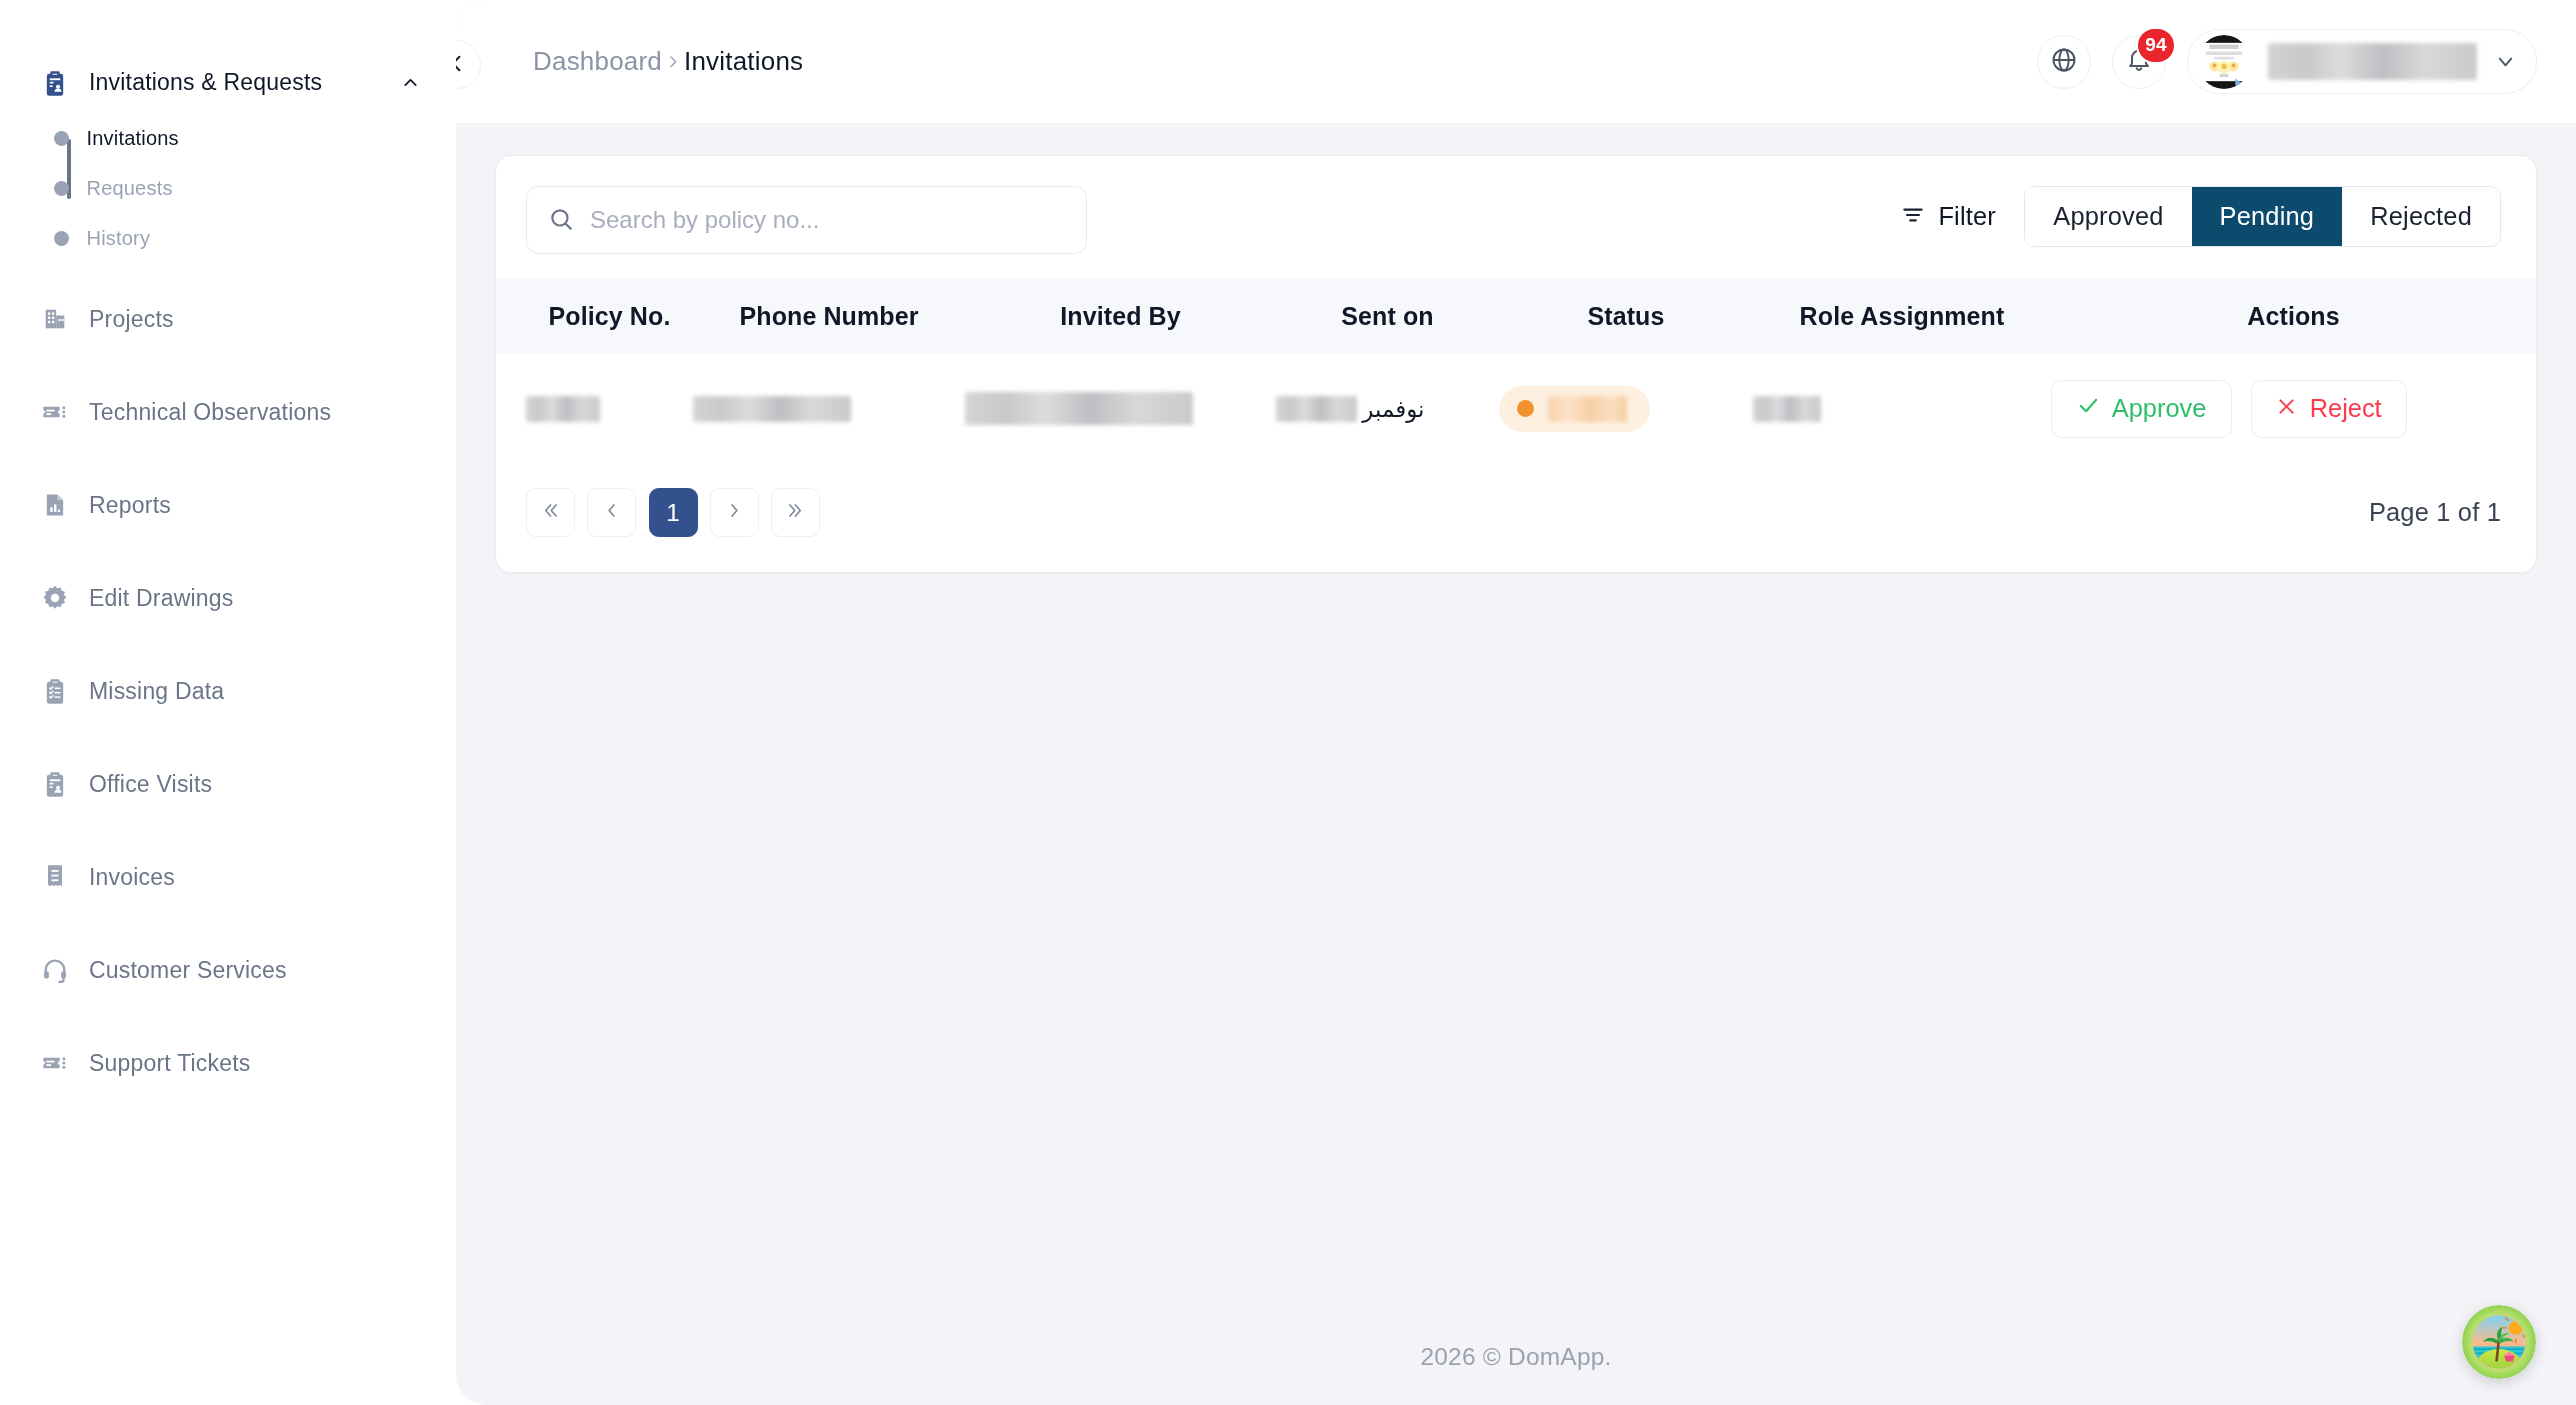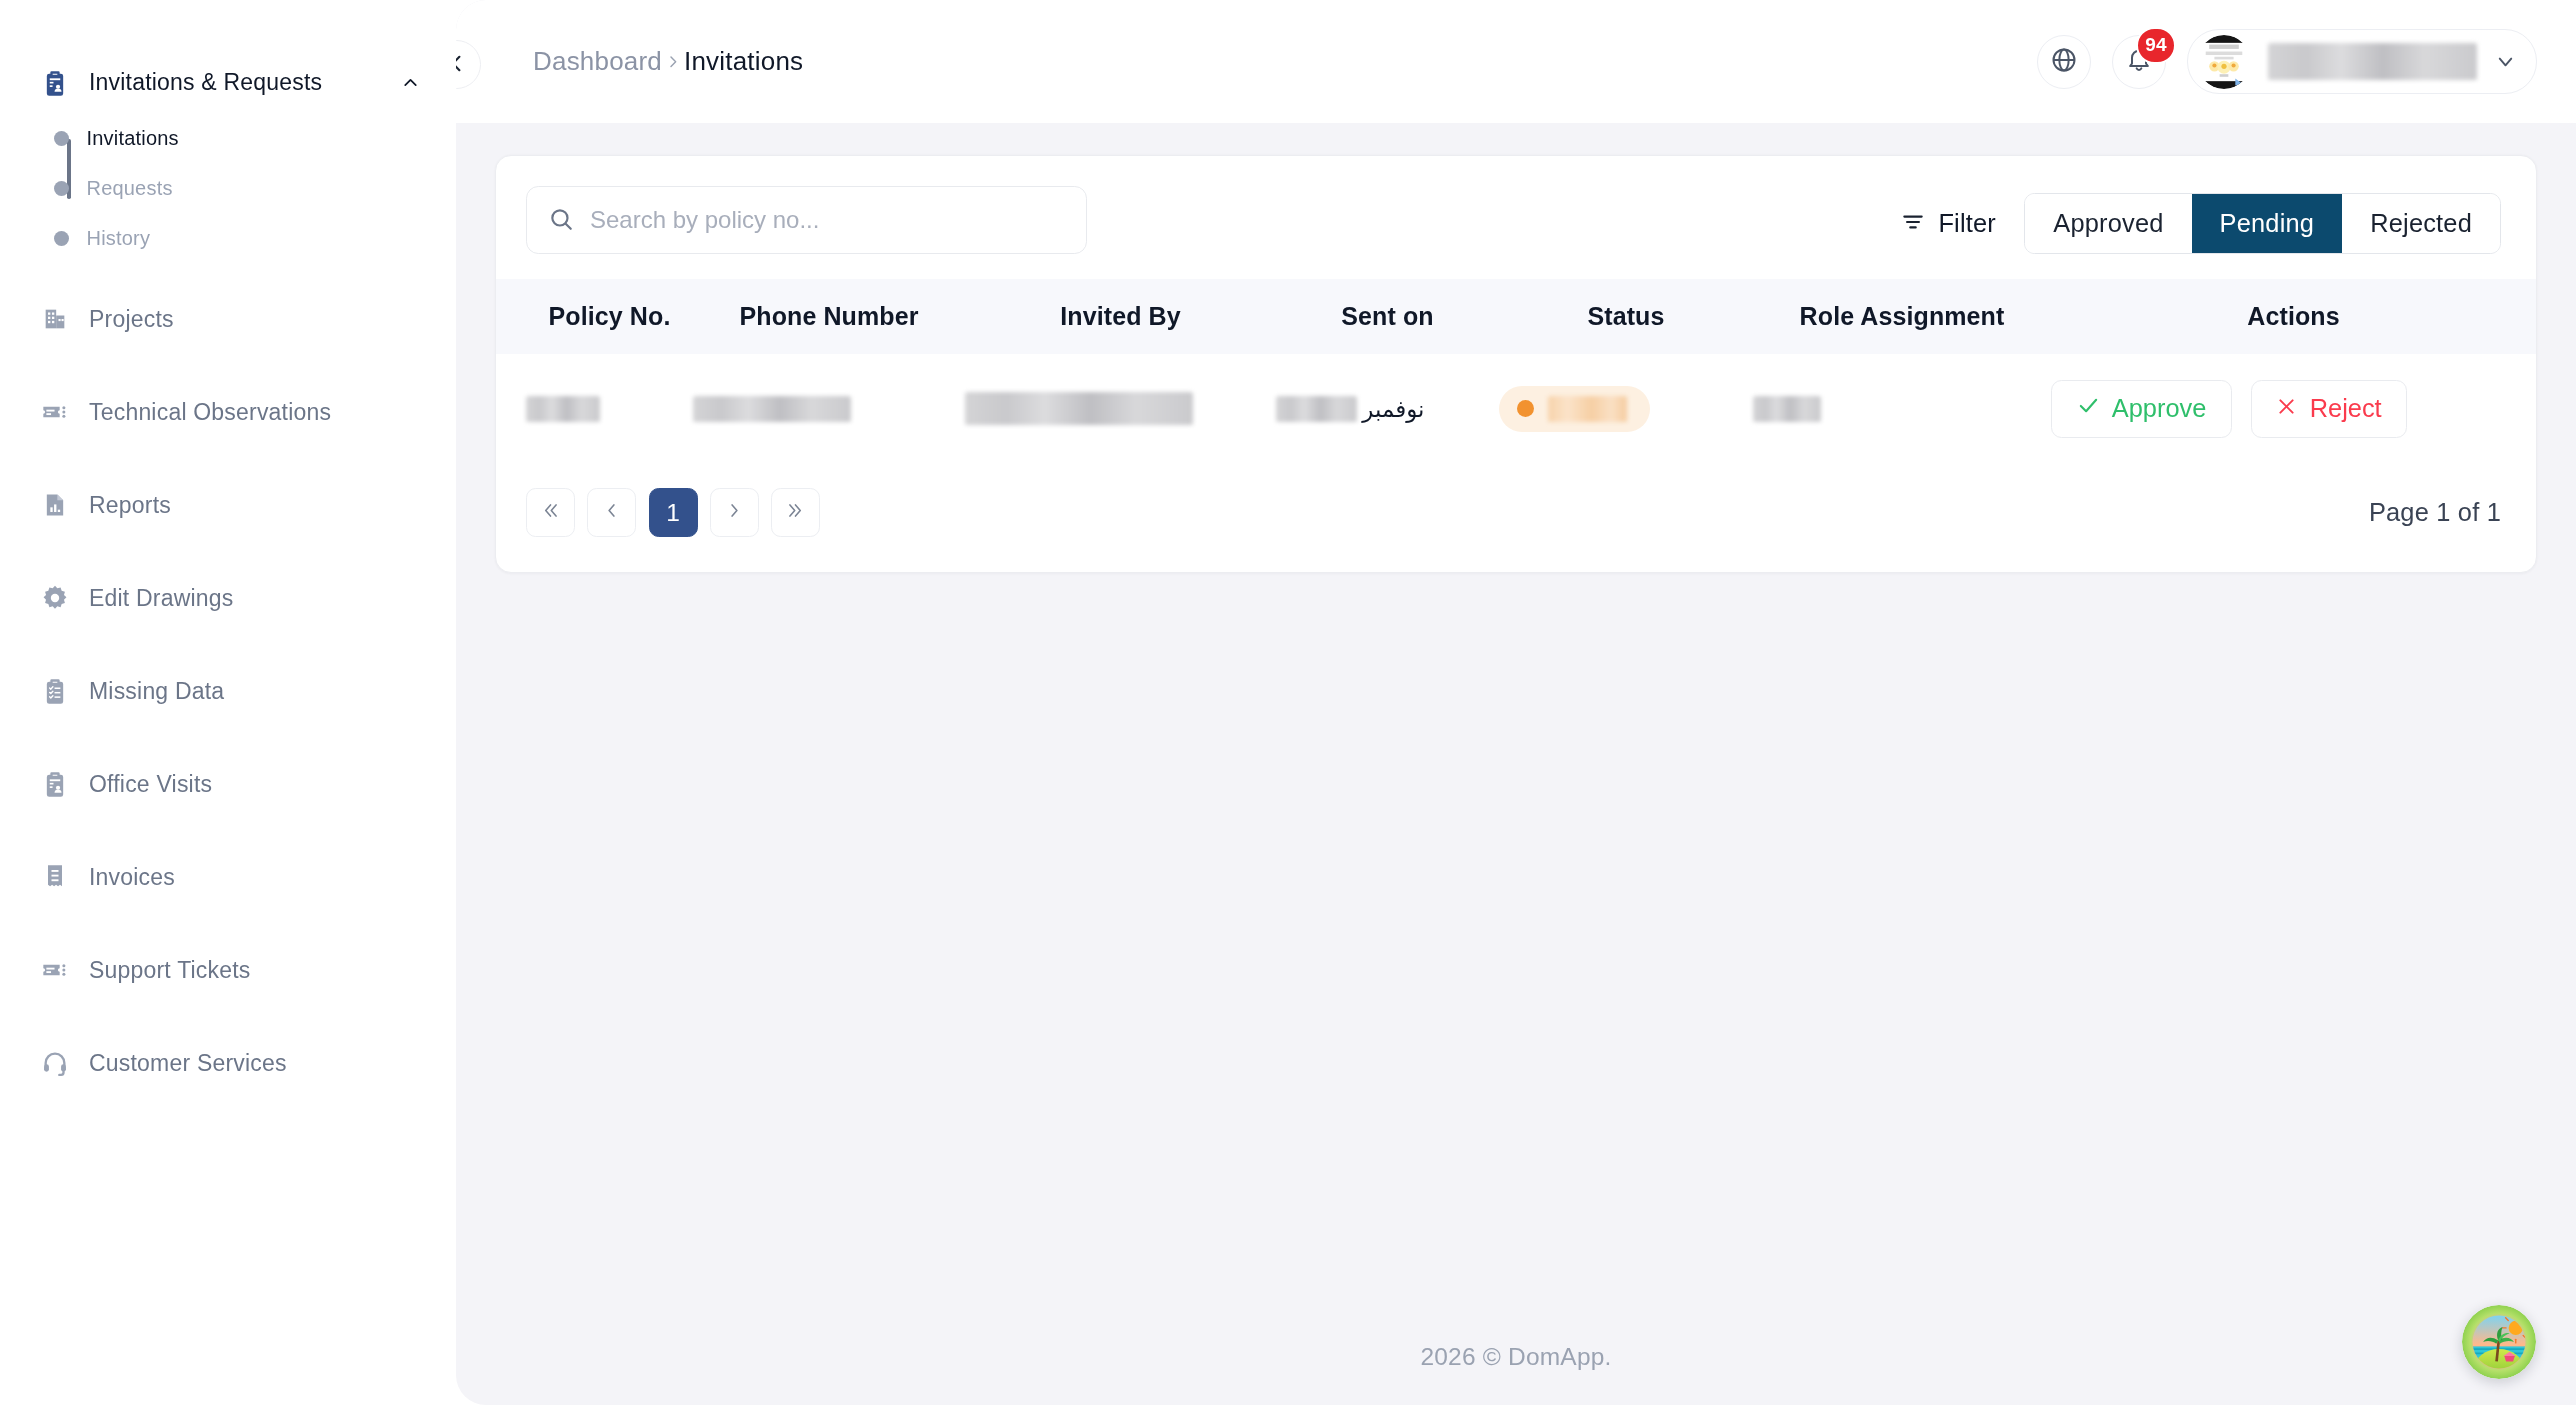--- a/index.html
+++ b/index.html
@@ -227,21 +227,21 @@
   .content { padding: 32px 39px 0 39px; }
   .card {
     background: #ffffff;
     border-radius: 16px;
     border: 0.9px solid #ecedf1;
     box-shadow: 0 0.9px 2.6px rgba(16,24,40,.04);
     overflow: hidden;
   }
   .card-toolbar {
     display: flex;
-    align-items: flex-end;
+    align-items: flex-start;
     padding: 30px 35px 24.5px 30px;
     gap: 21px;
   }
   .search-box {
     position: relative;
     width: 561px;
     height: 68px;
     border: 1.3px solid #e8eaee;
     border-radius: 12.3px;
     display: flex;
@@ -535,42 +535,42 @@
             <rect x="9" y="6" width="6" height="1.6" fill="#fff"></rect>
             <rect x="9" y="10" width="6" height="1.6" fill="#fff"></rect>
             <rect x="9" y="14" width="6" height="1.6" fill="#fff"></rect>
           </svg>
         </span>
         <span class="nav-item-label">Invoices</span>
       </div>
 
       <div class="nav-item">
         <span class="nav-icon">
+          <svg viewBox="0 0 24 24" width="28" height="28" fill="none" stroke="#9aa3b4" stroke-width="2" stroke-linecap="round">
+            <path d="M4 14v-2a8 8 0 0 1 16 0v2"></path>
+            <rect x="2.6" y="13" width="4.2" height="6.4" rx="2.1" fill="#9aa3b4" stroke="none"></rect>
+            <rect x="17.2" y="13" width="4.2" height="6.4" rx="2.1" fill="#9aa3b4" stroke="none"></rect>
+            <path d="M19.3 19.4v.8a2 2 0 0 1-2 2h-1.6"></path>
+          </svg>
+        </span>
+        <span class="nav-item-label">Customer Services</span>
+      </div>
+
+      <div class="nav-item">
+        <span class="nav-icon">
           <svg viewBox="0 0 24 24" width="28" height="28" fill="#9aa3b4">
             <path d="M2 7.5h14v3a1.5 1.5 0 0 0 0 3v3H2v-3a1.5 1.5 0 0 0 0-3z"></path>
             <rect x="4.6" y="10" width="7" height="1.6" fill="#fff"></rect>
             <rect x="4.6" y="13" width="4" height="1.6" fill="#fff"></rect>
             <circle cx="19.6" cy="8.3" r="1.3"></circle>
               <circle cx="19.6" cy="12" r="1.3"></circle>
               <circle cx="19.6" cy="15.7" r="1.3"></circle>
           </svg>
         </span>
         <span class="nav-item-label">Support Tickets</span>
-      </div>
-
-      <div class="nav-item">
-        <span class="nav-icon">
-          <svg viewBox="0 0 24 24" width="28" height="28" fill="none" stroke="#9aa3b4" stroke-width="2" stroke-linecap="round">
-            <path d="M4 14v-2a8 8 0 0 1 16 0v2"></path>
-            <rect x="2.6" y="13" width="4.2" height="6.4" rx="2.1" fill="#9aa3b4" stroke="none"></rect>
-            <rect x="17.2" y="13" width="4.2" height="6.4" rx="2.1" fill="#9aa3b4" stroke="none"></rect>
-            <path d="M19.3 19.4v.8a2 2 0 0 1-2 2h-1.6"></path>
-          </svg>
-        </span>
-        <span class="nav-item-label">Customer Services</span>
       </div>
 
     </nav>
   </aside>
 
   <section class="main">
 
     <header class="topbar">
 
       <div class="collapse-btn">

